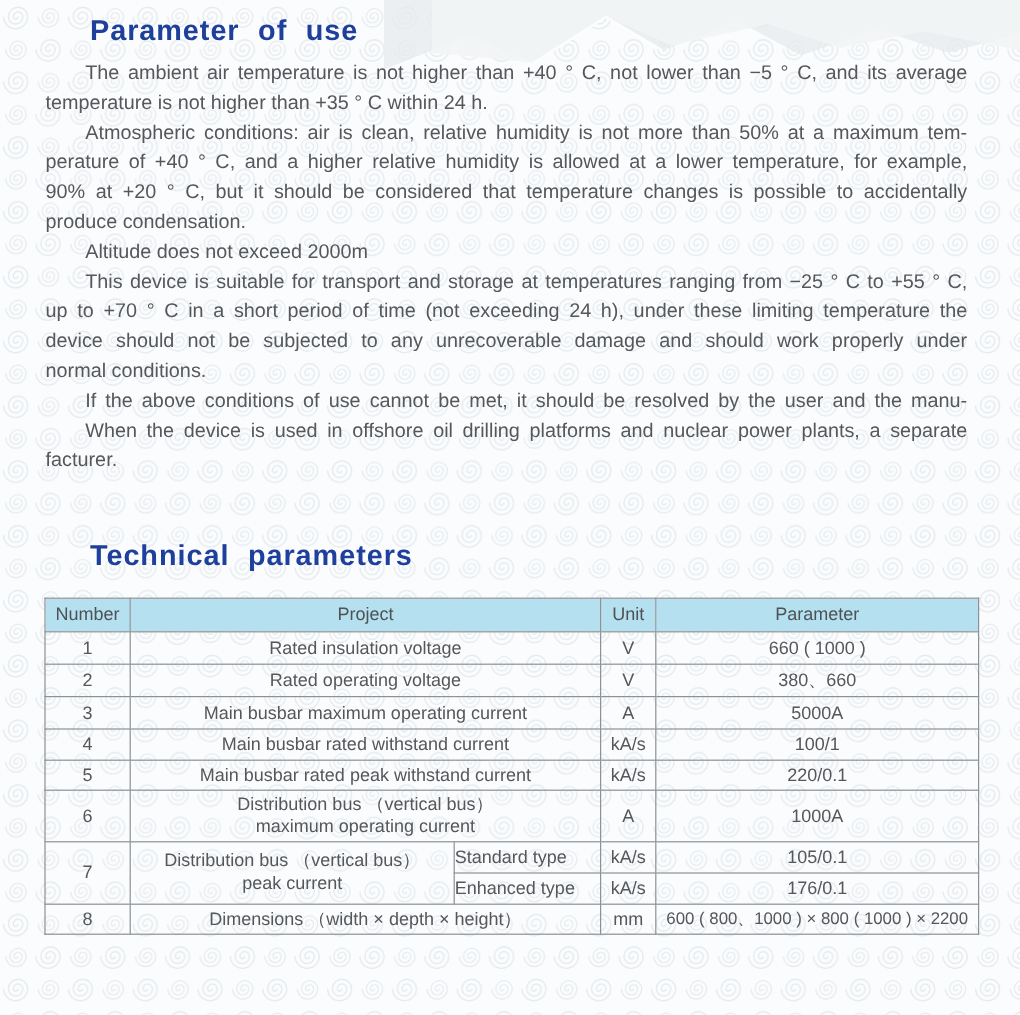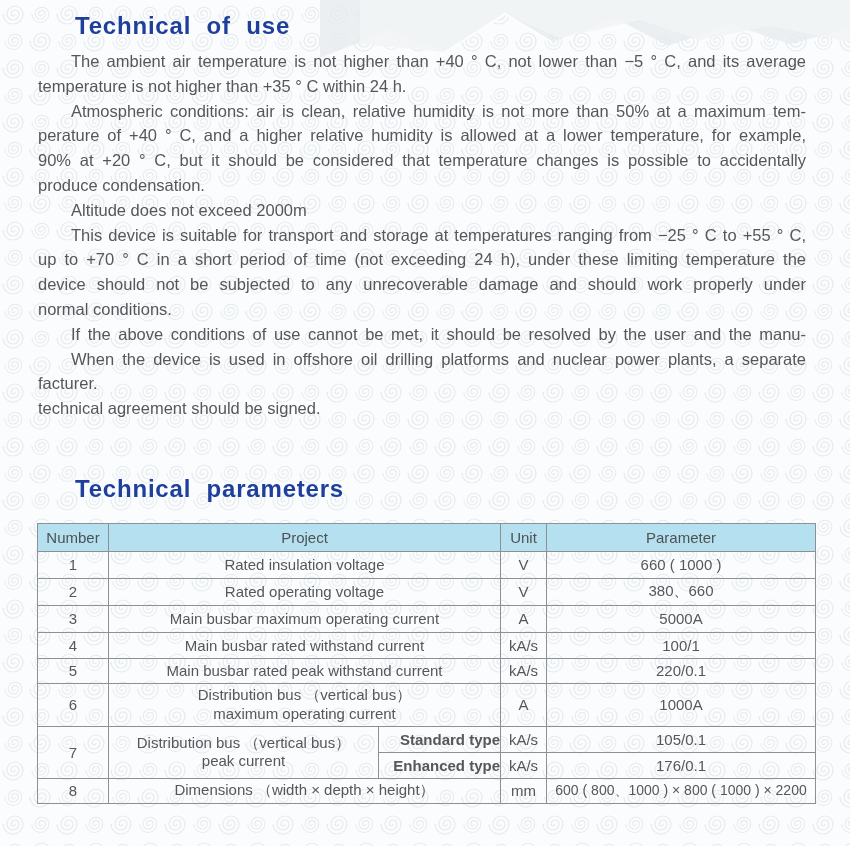--- a/index.html
+++ b/index.html
@@ -28,21 +28,21 @@
     border-collapse:collapse; table-layout:fixed;
     margin:20px 0 16px 37px; width:778px;
     font-size:15px; color:#55575a; background:transparent;
   }
   table.tech th, table.tech td { border:1px solid #8d9194; padding:0; overflow:hidden; }
   table.tech th {
     background:#b5e0f0; font-weight:normal; text-align:center; color:#4e5254;
   }
   th.proj, td.proj { text-align:center; padding-left:13px; }
   td.num, td.unit, td.param { text-align:center; }
-  td.sub { text-align:right; padding-left:8px;font-weight:bold; }
+  td.sub { text-align:left; padding-left:8px; }
   .two-line { line-height:18.5px; }
   td.tight { font-size:14px; white-space:nowrap; }
 </style>
 </head>
 <body>
 
 <div class="page">
 
   <svg class="bg-layer" width="850" height="846" aria-hidden="true">
     <defs>
@@ -59,38 +59,37 @@
   </svg>
 
   <svg class="wm-layer" width="850" height="130" aria-hidden="true">
     <polygon points="320,58 390,30 445,52 505,14 552,42 615,18 668,46 730,24 790,44 850,28 850,0 320,0" fill="#e6e9eb" opacity="0.7"></polygon>
     <polygon points="360,44 445,52 505,14 560,38 640,20 700,40 770,26 850,42 850,0 360,0" fill="#f2f4f5" opacity="0.9"></polygon>
     <polyline points="445,52 505,14 552,42" fill="none" stroke="#ffffff" stroke-width="2" opacity="0.8"></polyline>
   </svg>
 
   <div class="content">
 
-    <h1 class="sec-title h-conditions">Technical of use</h1>
+    <h1 class="sec-title h-conditions">Parameter of use</h1>
 
     <div class="bodytext">
       <div class="line ind just">The ambient air temperature is not higher than +40 ° C, not lower than −5 ° C, and its average</div>
       <div class="line">temperature is not higher than +35 ° C within 24 h.</div>
       <div class="line ind just">Atmospheric conditions: air is clean, relative humidity is not more than 50% at a maximum tem-</div>
       <div class="line just">perature of +40 ° C, and a higher relative humidity is allowed at a lower temperature, for example,</div>
       <div class="line just">90% at +20 ° C, but it should be considered that temperature changes is possible to accidentally</div>
       <div class="line">produce condensation.</div>
       <div class="line ind">Altitude does not exceed 2000m</div>
       <div class="line ind just">This device is suitable for transport and storage at temperatures ranging from −25 ° C to +55 ° C,</div>
       <div class="line just">up to +70 ° C in a short period of time (not exceeding 24 h), under these limiting temperature the</div>
       <div class="line just">device should not be subjected to any unrecoverable damage and should work properly under</div>
       <div class="line">normal conditions.</div>
       <div class="line ind just">If the above conditions of use cannot be met, it should be resolved by the user and the manu-</div>
       <div class="line ind just">When the device is used in offshore oil drilling platforms and nuclear power plants, a separate</div>
       <div class="line">facturer.</div>
-      <div class="line">technical agreement should be signed.</div>
     </div>
 
     <h1 class="sec-title h-params">Technical parameters</h1>
 
     <table class="tech">
       <colgroup>
         <col style="width:71px">
         <col style="width:270px">
         <col style="width:122px">
         <col style="width:46px">

